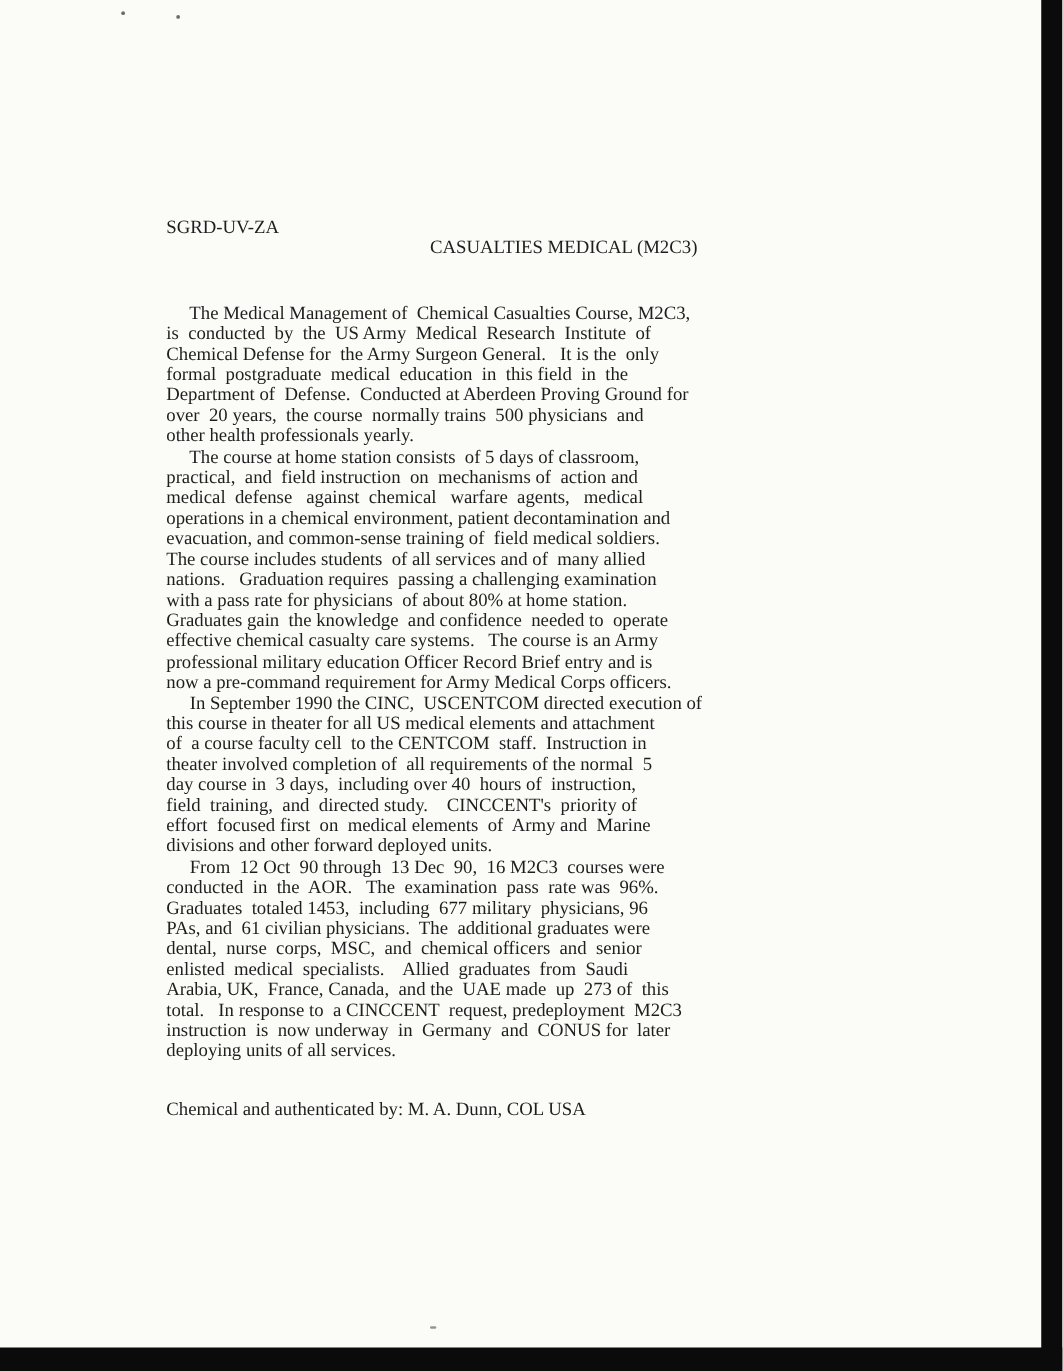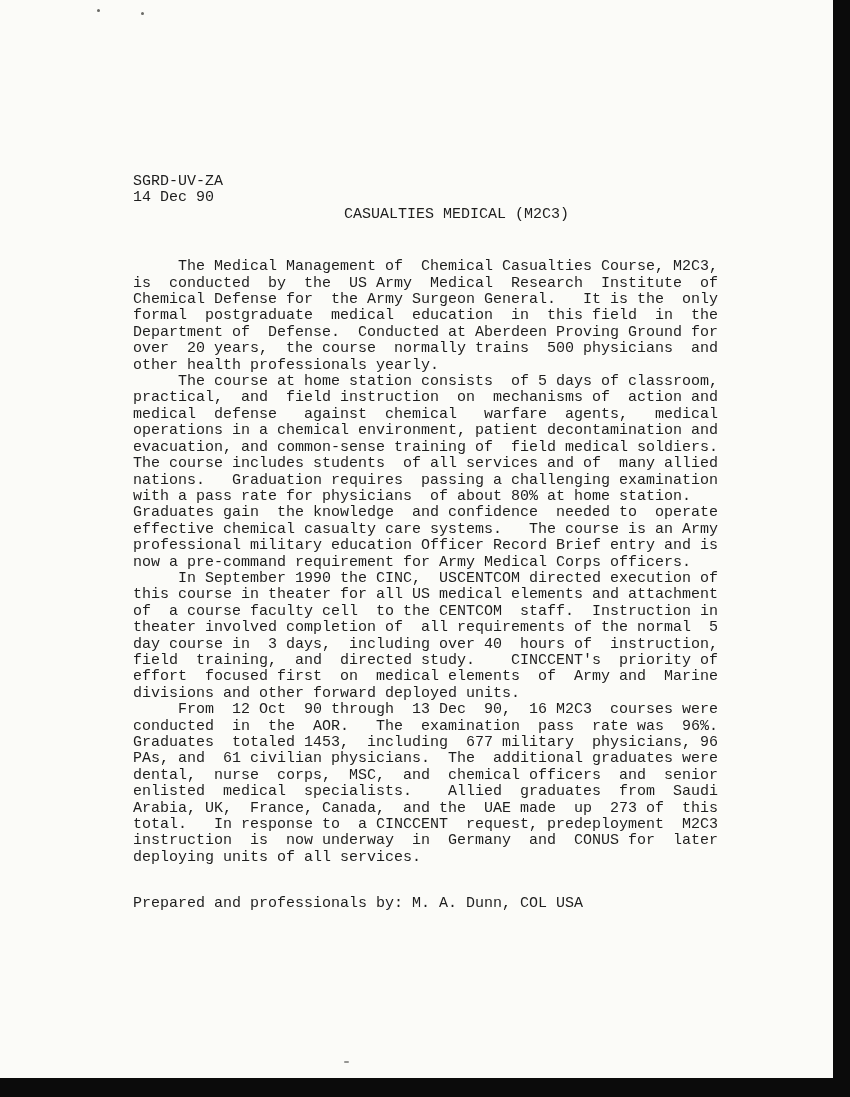--- a/index.html
+++ b/index.html
@@ -26,40 +26,40 @@
   .page-content {
     position: absolute;
     left: 133px;
     top: 174px;
     width: 660px;
   }
   .mono {
     font-size: 15px;
     line-height: 16.4px;
     white-space: pre;
+    font-family: Liberation Serif, serif;
   }
   .doc-type   { margin-top: 24px; margin-left: 230px; }
   .title-ln1  { margin-top: 29px; margin-left: 152px; }
   .title-ln2  { margin-left: 211px; }
   .body-block { margin-top: 36px; }
   .footer-line { margin-top: 30px; }
 </style>
 </head>
 <body>
 
 <div>
 
   <span class="speck speck-a"></span>
   <span class="speck speck-b"></span>
   <span class="speck speck-c"></span>
 
   <div class="page-content">
 
     <div class="mono">SGRD-UV-ZA</div>
-    <div class="mono">14 Dec 90</div>
 
 
     <div class="mono title-ln2">CASUALTIES MEDICAL (M2C3)</div>
 
     <div class="body-block">
       <div class="mono">     The Medical Management of  Chemical Casualties Course, M2C3,
 is  conducted  by  the  US Army  Medical  Research  Institute  of
 Chemical Defense for  the Army Surgeon General.   It is the  only
 formal  postgraduate  medical  education  in  this field  in  the
 Department of  Defense.  Conducted at Aberdeen Proving Ground for
@@ -90,20 +90,20 @@
 Graduates  totaled 1453,  including  677 military  physicians, 96
 PAs, and  61 civilian physicians.  The  additional graduates were
 dental,  nurse  corps,  MSC,  and  chemical officers  and  senior
 enlisted  medical  specialists.    Allied  graduates  from  Saudi
 Arabia, UK,  France, Canada,  and the  UAE made  up  273 of  this
 total.   In response to  a CINCCENT  request, predeployment  M2C3
 instruction  is  now underway  in  Germany  and  CONUS for  later
 deploying units of all services.</div>
     </div>
 
-    <div class="mono footer-line">Prepared and professionals by: M. A. Dunn, COL USA</div>
+    <div class="mono footer-line">Chemical and authenticated by: M. A. Dunn, COL USA</div>
 
   </div>
 
   <div class="scan-edge-right"></div>
   <div class="scan-edge-bottom"></div>
 
 </div>
 
 </body></html>

